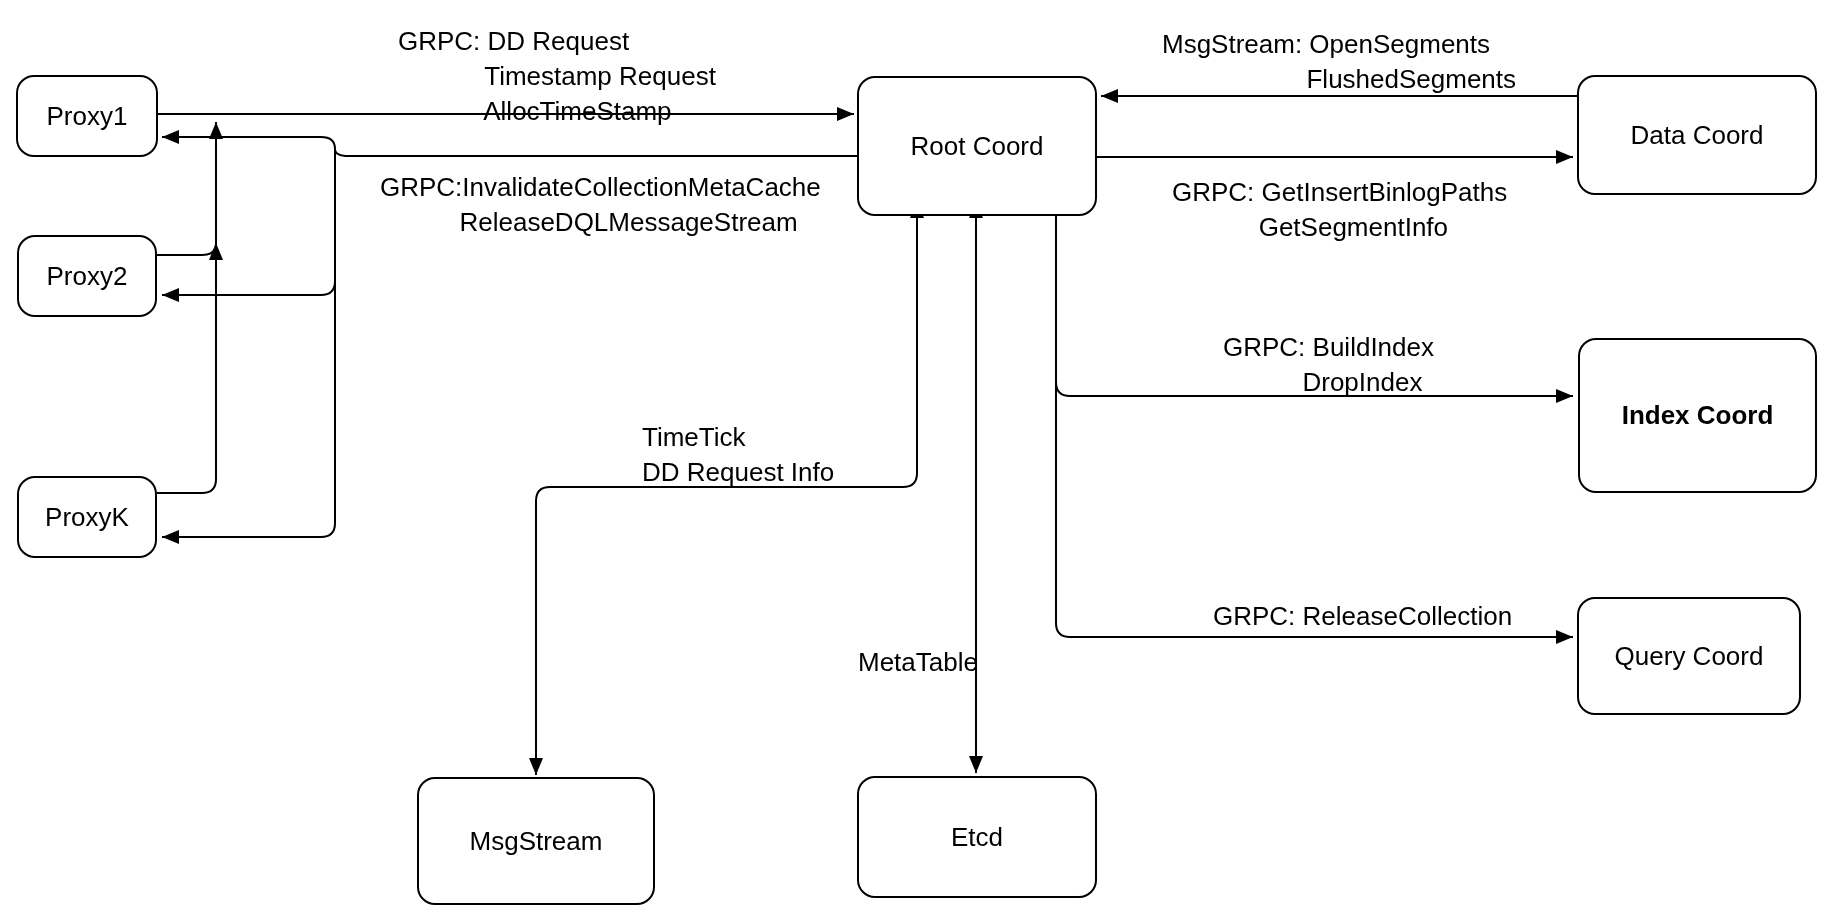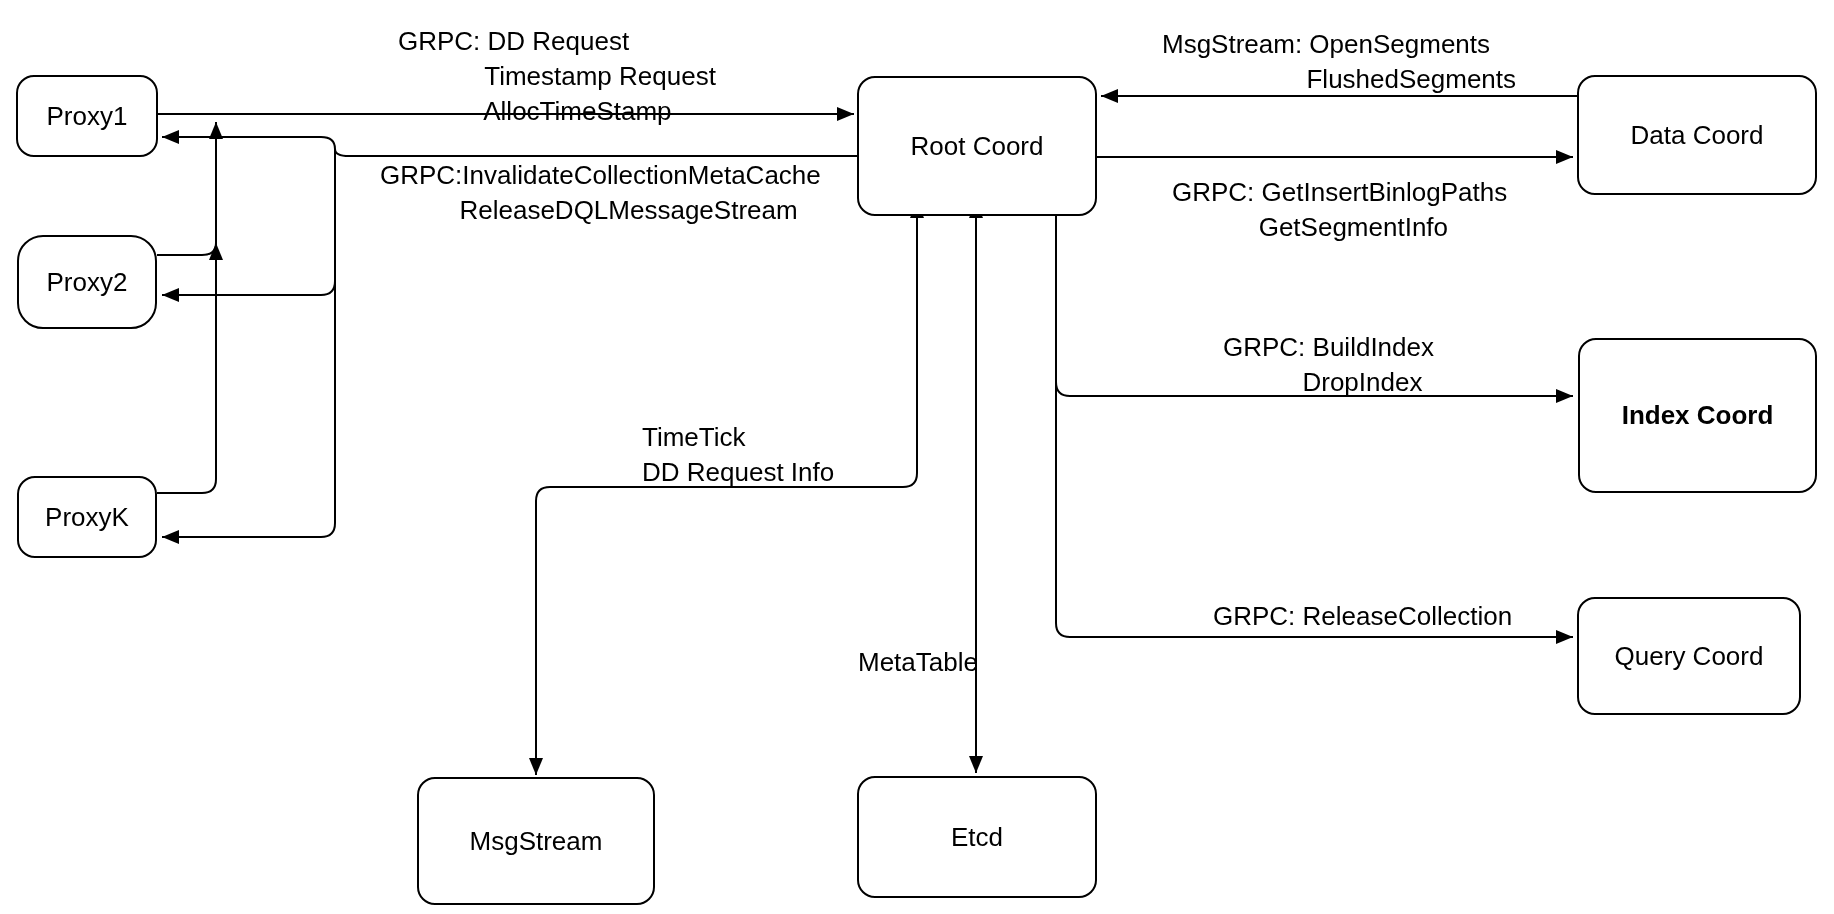--- a/index.html
+++ b/index.html
@@ -64,21 +64,21 @@
 
       <path d="M 536 775 V 501 Q 536 487 550 487 H 903 Q 917 487 917 473 V 201" marker-start="url(#arrow)" marker-end="url(#arrow)"></path>
 
       <path d="M 976 201 V 773" marker-start="url(#arrow)" marker-end="url(#arrow)"></path>
     </g>
   </svg>
 
   <div class="node" style="left:16px;top:75px;width:142px;height:82px;">
     <span>Proxy1</span>
   </div>
-  <div class="node" style="left:17px;top:235px;width:140px;height:94px;border-radius:26px;">
+  <div class="node" style="left:17px;top:235px;width:140px;height:82px;">
     <span>Proxy2</span>
   </div>
   <div class="node" style="left:17px;top:476px;width:140px;height:82px;">
     <span>ProxyK</span>
   </div>
   <div class="node" style="left:857px;top:76px;width:240px;height:140px;">
     <span>Root Coord</span>
   </div>
   <div class="node" style="left:1577px;top:75px;width:240px;height:120px;text-align:center;">
     <span>Data Coord</span>
@@ -92,21 +92,21 @@
   <div class="node" style="left:417px;top:777px;width:238px;height:128px;">
     <span>MsgStream</span>
   </div>
   <div class="node" style="left:857px;top:776px;width:240px;height:122px;">
     <span>Etcd</span>
   </div>
 
   <div class="elabel" style="left:398px;top:24px;">GRPC: DD Request
             Timestamp Request
             AllocTimeStamp</div>
-  <div class="elabel" style="left:380px;top:158px;">GRPC:InvalidateCollectionMetaCache
+  <div class="elabel" style="left:380px;top:170px;">GRPC:InvalidateCollectionMetaCache
            ReleaseDQLMessageStream</div>
   <div class="elabel" style="left:1162px;top:27px;">MsgStream: OpenSegments
                     FlushedSegments</div>
   <div class="elabel" style="left:1172px;top:175px;">GRPC: GetInsertBinlogPaths
             GetSegmentInfo</div>
   <div class="elabel" style="left:1223px;top:330px;">GRPC: BuildIndex
            DropIndex</div>
   <div class="elabel" style="left:1213px;top:599px;">GRPC: ReleaseCollection</div>
   <div class="elabel" style="left:642px;top:420px;">TimeTick
 DD Request Info</div>

